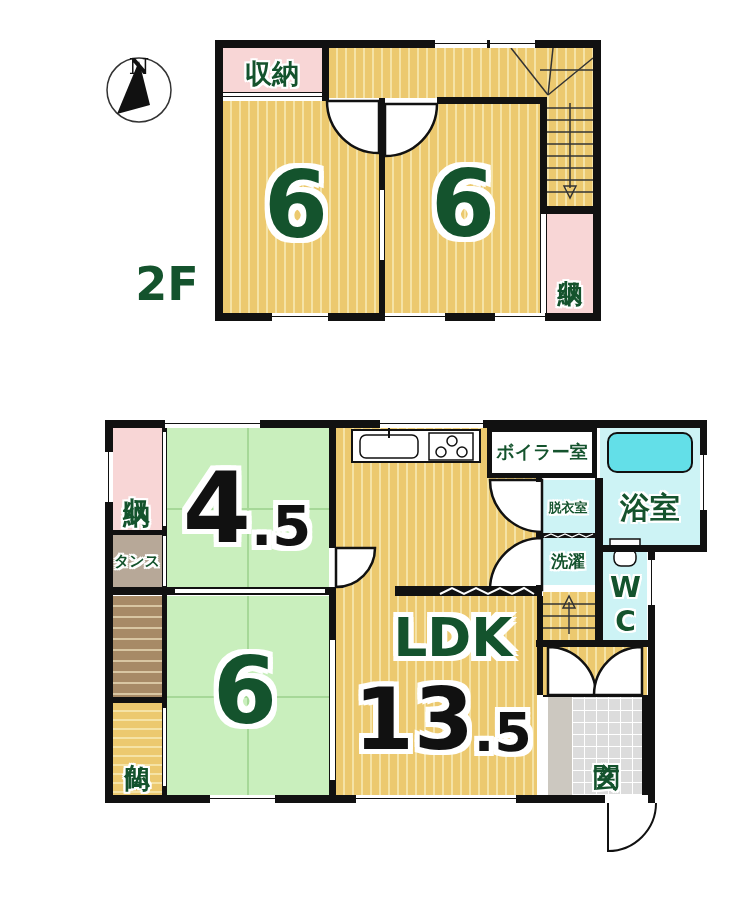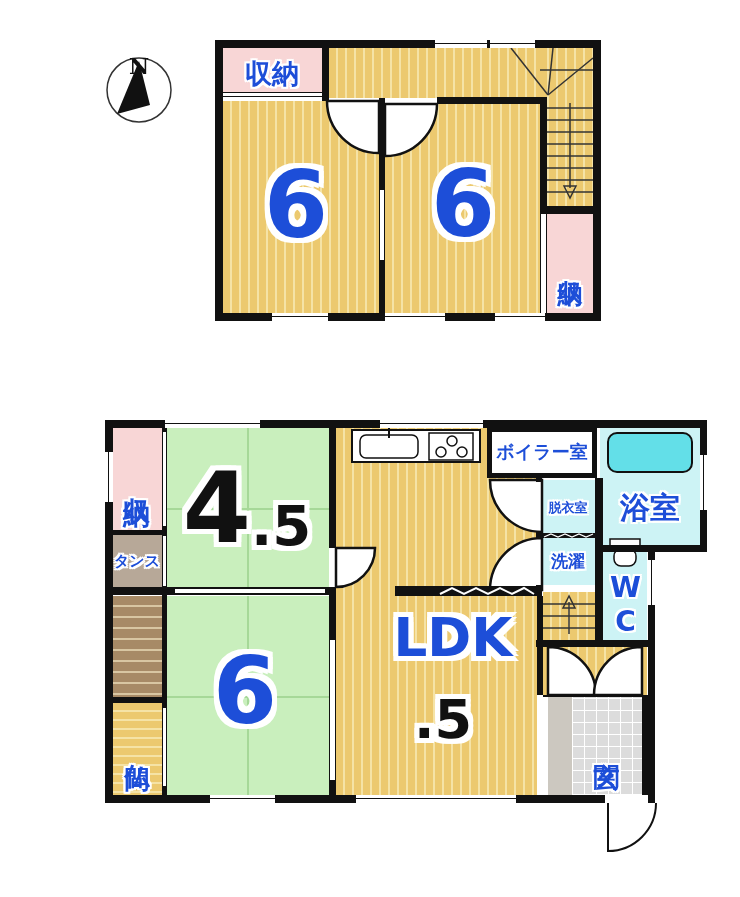--- a/index.html
+++ b/index.html
@@ -22,21 +22,21 @@
   .white{background:#ffffff;}
   
   .slide-v{background:#fff;border-left:1px solid #111;border-right:1px solid #111;box-sizing:border-box;}
   .slide-h{background:#fff;border-top:1px solid #111;border-bottom:1px solid #111;box-sizing:border-box;}
   
   .win-h{background:linear-gradient(180deg,#fff 0 3px,#111 3px 4px,#fff 4px 100%);}
   .win-v{background:linear-gradient(90deg,#fff 0 3px,#111 3px 4px,#fff 4px 100%);}
   
   .seam{background:#a6d898;}
   
-  .lb{position:absolute;font-weight:bold;color:#1d4ed8;line-height:1;white-space:nowrap;
+  .lb{position:absolute;font-weight:bold;color:#14532d;line-height:1;white-space:nowrap;
       transform:translate(-50%,-50%);z-index:9;
       text-shadow:-2px -2px 0 #fff,2px -2px 0 #fff,-2px 2px 0 #fff,2px 2px 0 #fff,
                   -2px 0 0 #fff,2px 0 0 #fff,0 -2px 0 #fff,0 2px 0 #fff;}
   .lb-big{text-shadow:-5px -5px 0 #fff,5px -5px 0 #fff,-5px 5px 0 #fff,5px 5px 0 #fff,
                   -5px 0 0 #fff,5px 0 0 #fff,0 -5px 0 #fff,0 5px 0 #fff,
                   -3px -3px 0 #fff,3px -3px 0 #fff,-3px 3px 0 #fff,3px 3px 0 #fff;}
   .vt{writing-mode:vertical-rl;text-orientation:upright;letter-spacing:3px;}
   .flexnum{display:flex;align-items:flex-end;transform:translate(-50%,-50%);position:absolute;z-index:9;}
   svg{position:absolute;overflow:visible;}
   .z1{z-index:1}.z2{z-index:2}.z3{z-index:3}.z4{z-index:4}
@@ -45,20 +45,21 @@
 <body>
 
 <div id="stage">
 
   <svg class="ab" style="left:100px;top:48px;" width="80" height="80" viewBox="0 0 80 80">
     <circle cx="39" cy="42" r="32" fill="none" stroke="#333" stroke-width="1.5"></circle>
     <polygon points="39,13 17,66 50,57" fill="#111"></polygon>
     <text x="39" y="26" text-anchor="middle" font-size="22" font-weight="bold" font-family="DejaVu Serif, Liberation Serif, serif" fill="#111">N</text>
   </svg>
 
+  <div class="lb" style="left:167px;top:284px;font-size:46px;">2F</div>
 
   <div class="ab" style="left:215px;top:40px;width:386px;height:281px;">
 
     <div class="ab pink z1" style="left:8px;top:8px;width:99px;height:49px;"></div>
     <div class="ab tatami-v z1" style="left:114px;top:8px;width:256px;height:50px;"></div>
     <div class="ab tatami-v z1" style="left:325px;top:8px;width:53px;height:158px;"></div>
     <div class="ab tatami-v z1" style="left:8px;top:61px;width:156px;height:212px;"></div>
     <div class="ab tatami-v z1" style="left:170px;top:64px;width:155px;height:209px;"></div>
     <div class="ab pink z1" style="left:332px;top:174px;width:46px;height:99px;"></div>
 
@@ -220,20 +221,21 @@
     <div class="lb vt" style="left:32px;top:59px;font-size:27px;">収納</div>
     <div class="lb" style="left:32px;top:141px;font-size:15px;">タンス</div>
     <div class="flexnum" style="left:142px;top:88px;">
       <span class="lb-big" style="font-size:98px;font-weight:bold;color:#111;line-height:.88;">4</span>
       <span class="lb-big" style="font-size:56px;font-weight:bold;color:#111;line-height:.9;">.5</span>
     </div>
     <div class="lb lb-big" style="left:140px;top:272px;font-size:92px;">6</div>
     <div class="lb vt" style="left:32px;top:327px;font-size:25px;">仏間</div>
     <div class="lb lb-big" style="left:348px;top:217px;font-size:53px;">LDK</div>
     <div class="flexnum" style="left:338px;top:300px;">
+      <span class="lb-big" style="font-size:86px;font-weight:bold;color:#111;line-height:.88;">13</span>
       <span class="lb-big" style="font-size:54px;font-weight:bold;color:#111;line-height:.9;">.5</span>
     </div>
     <div class="lb" style="left:437px;top:32px;font-size:18px;">ボイラー室</div>
     <div class="lb" style="left:545px;top:88px;font-size:30px;">浴室</div>
     <div class="lb" style="left:463px;top:87px;font-size:13px;">脱衣室</div>
     <div class="lb" style="left:463px;top:141px;font-size:17px;">洗濯</div>
     <div class="lb vt" style="left:520px;top:185px;font-size:28px;letter-spacing:1px;">WC</div>
     <div class="lb vt" style="left:502px;top:325px;font-size:26px;">玄関</div>
   </div>
 

